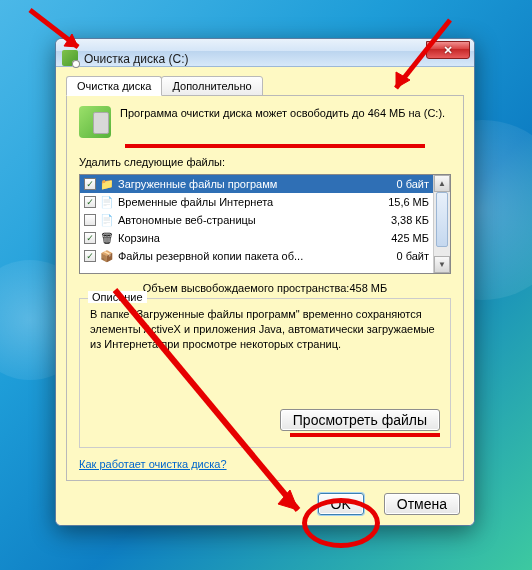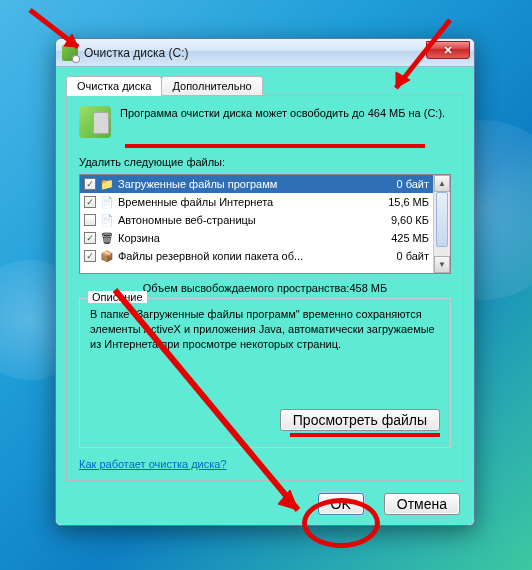--- a/index.html
+++ b/index.html
@@ -27,21 +27,21 @@
     border: 1px solid #5a7ca0;
     border-radius: 6px;
     box-shadow: 0 6px 24px rgba(0,0,0,0.45);
   }
   .titlebar {
     height: 28px;
     background: linear-gradient(to bottom, #e9f2fb 0%, #d4e5f7 45%, #bcd5ef 46%, #d7e8f9 100%);
     border-bottom: 1px solid #9db8d6;
     border-radius: 6px 6px 0 0;
     display: flex;
-    align-items: center;
+    align-items: flex-end;
     padding: 0 6px;
     position: relative;
   }
   .title-icon {
     width: 16px; height: 16px;
     margin-right: 6px;
     background: linear-gradient(135deg, #7fc24a, #4a9c2e);
     border-radius: 2px;
     position: relative;
   }
@@ -65,21 +65,21 @@
     display: flex;
     align-items: center;
     justify-content: center;
     color: #fff;
     font-weight: bold;
     font-size: 11px;
     text-shadow: 0 0 2px rgba(0,0,0,0.6);
   }
   .content {
     padding: 8px 10px 10px 10px;
-    background: #5eead4;
+    background: #fef9c3;
     border-radius: 0 0 6px 6px;
   }
   .tabs {
     display: flex;
     border-bottom: 1px solid #b9b9b9;
     margin-bottom: 0;
   }
   .tab {
     padding: 3px 10px;
     border: 1px solid #b9b9b9;
@@ -278,21 +278,21 @@
             <div class="row">
               <span class="cb">✓</span>
               <span class="ficon">📄</span>
               <span class="name">Временные файлы Интернета</span>
               <span class="size">15,6 МБ</span>
             </div>
             <div class="row">
               <span class="cb"></span>
               <span class="ficon">📄</span>
               <span class="name">Автономные веб-страницы</span>
-              <span class="size">9,60 КБ</span>
+              <span class="size">3,38 КБ</span>
             </div>
             <div class="row">
               <span class="cb">✓</span>
               <span class="ficon">🗑</span>
               <span class="name">Корзина</span>
               <span class="size">425 МБ</span>
             </div>
             <div class="row">
               <span class="cb">✓</span>
               <span class="ficon">📦</span>

